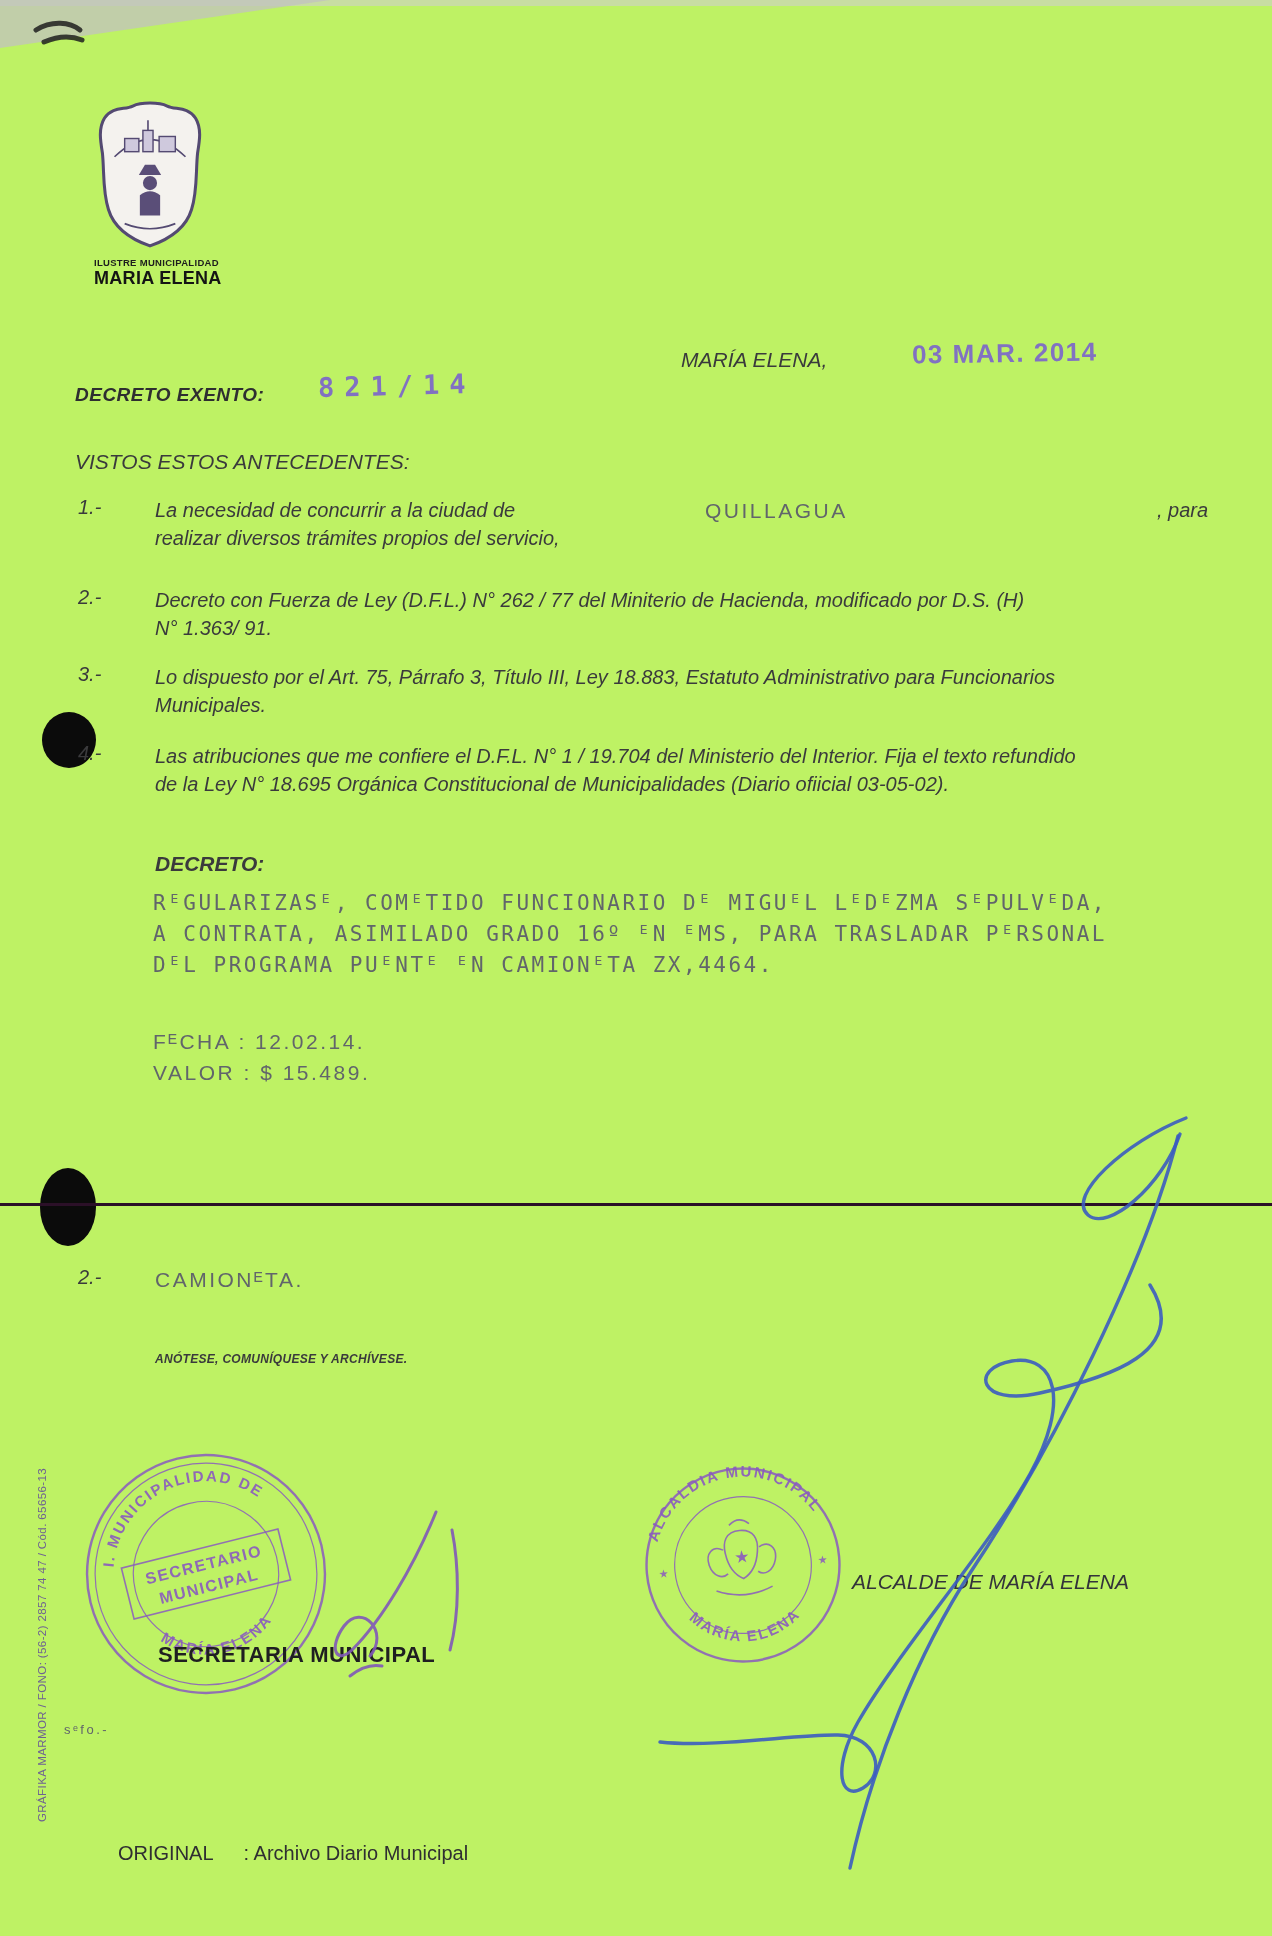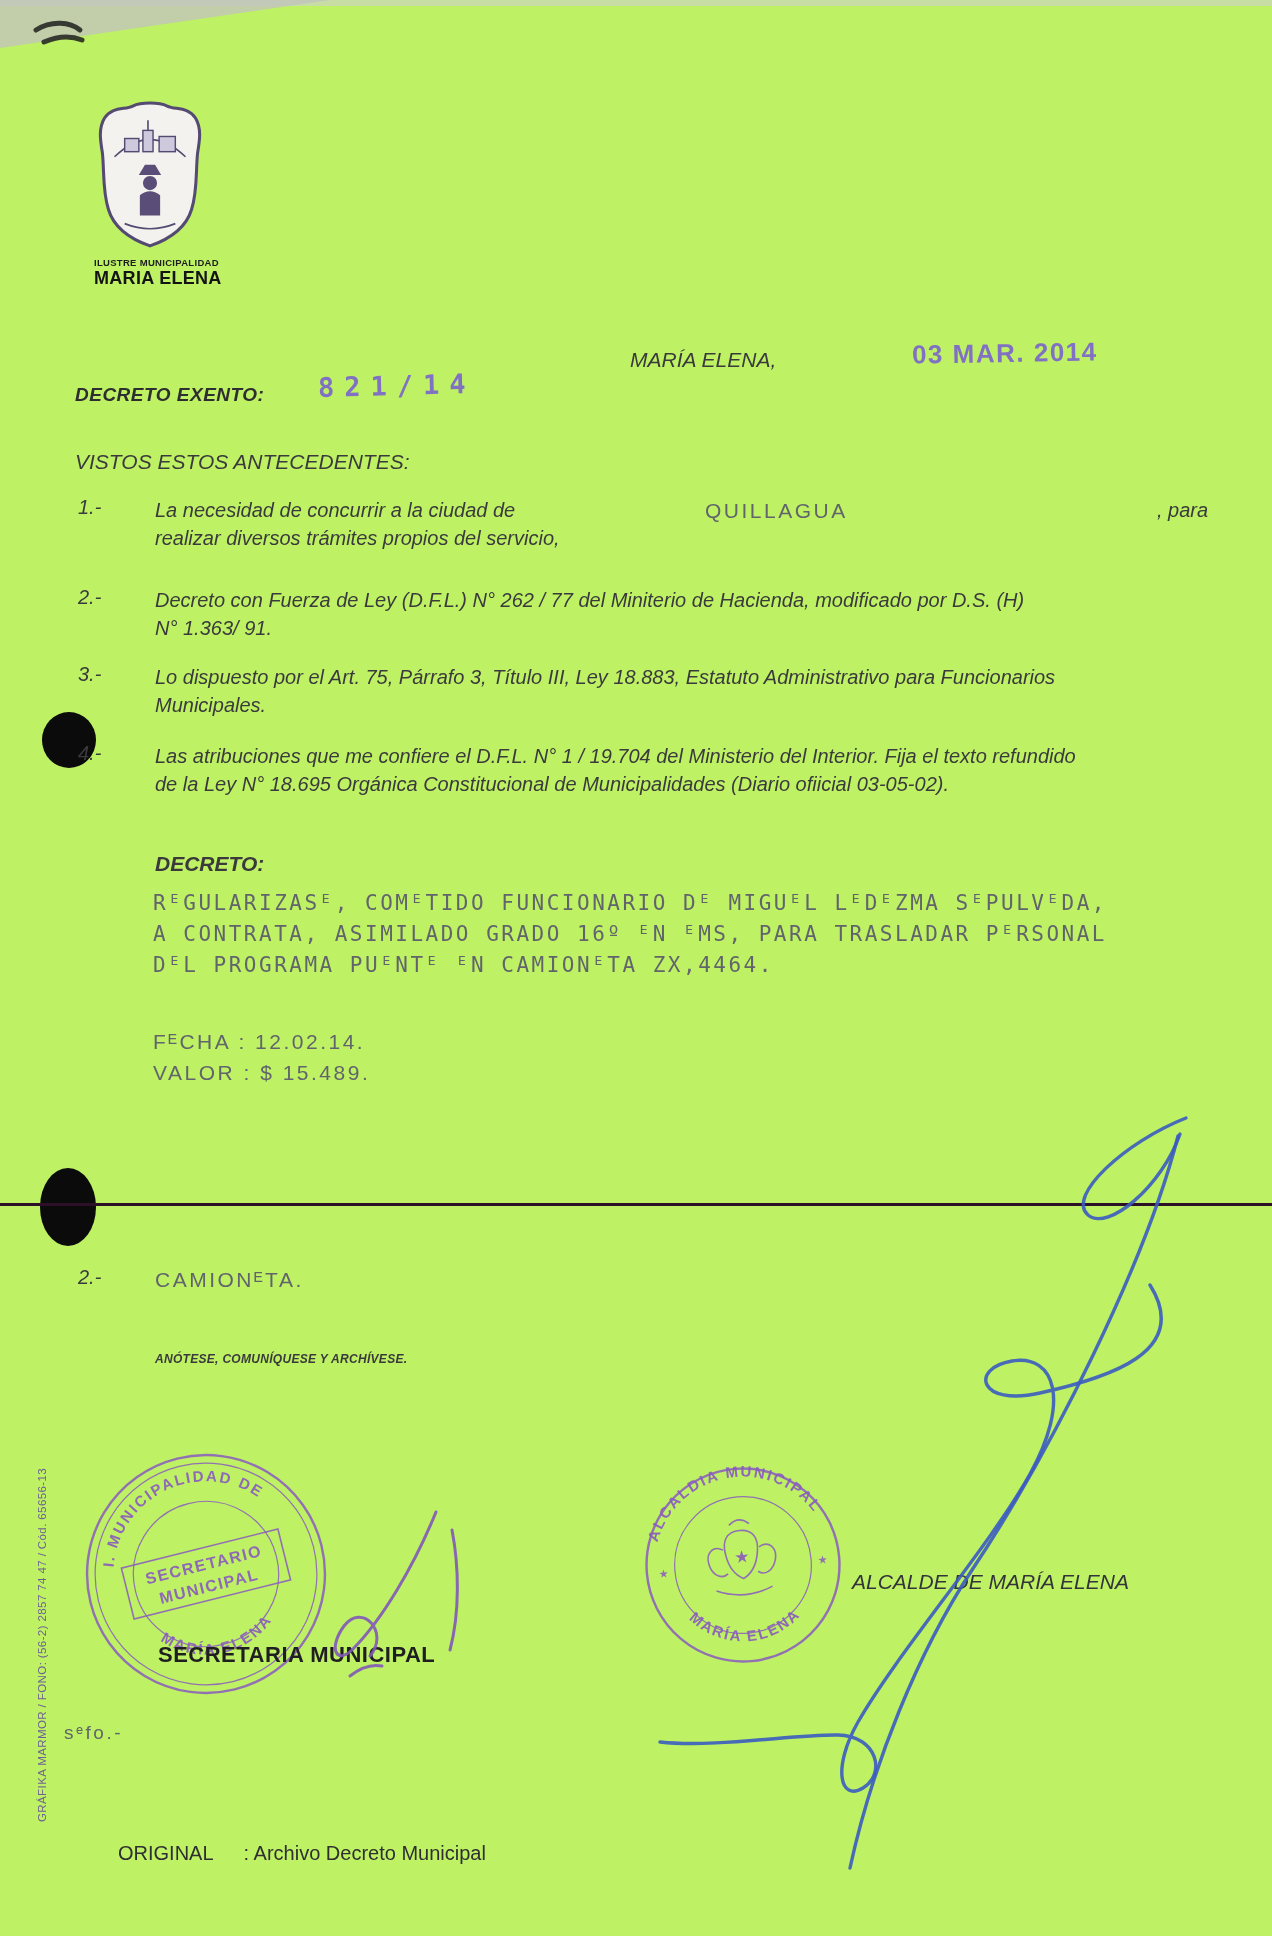--- a/index.html
+++ b/index.html
@@ -20,21 +20,21 @@
                  transform:rotate(-1.5deg);font-weight:bold}
   .date-stamp{font-size:26px;font-weight:bold;letter-spacing:1.5px;color:#8171c2;transform:rotate(-1deg)}
   .place-label{font-size:21px}
   .vistos{font-size:21px;font-style:italic}
   .decreto-head{font-size:21px;font-weight:bold;font-style:italic}
   .anotese{font-size:12px;font-weight:bold;font-style:italic;letter-spacing:.3px}
   .secretaria-title{font-size:22px;font-weight:bold;letter-spacing:.5px;color:#1f1f21}
   .alcalde-title{font-size:21px;font-style:italic;color:#33333a}
   .original-line{font-size:20px;color:#2f2f31}
   .orig-val{margin-left:30px}
-  .iniciales{font-size:19px}
+  .iniciales{font-size:13px}
   .imprenta{transform:rotate(-90deg);transform-origin:0 0;font-size:11.5px;color:#6e6292;
             letter-spacing:.4px;white-space:nowrap}
   .sep{left:0;top:1203px;width:1272px;height:3px;background:#2b1028}
   .punch{background:#0b0b0b;border-radius:50%}
   .p1{left:42px;top:712px;width:54px;height:56px}
   .p2{left:40px;top:1168px;width:56px;height:78px}
   .shade-tl{left:0;top:0;width:330px;height:48px;background:#c2c2c0;clip-path:polygon(0 0,100% 0,0 100%);opacity:.75}
   .shade-top{left:0;top:0;width:1272px;height:6px;background:#cfcfcd;opacity:.6}
   .logo-block{left:94px;top:100px;width:150px}
   .cap1{font-size:9.5px;font-weight:bold;letter-spacing:.3px;color:#1d1d1d;margin-top:5px}
@@ -82,21 +82,21 @@
         <path d="M44,74 L66,74 L60,64 L50,64 Z" class="crest-fill"></path>
         <circle cx="55" cy="82" r="7" class="crest-fill"></circle>
         <path d="M45,114 L45,94 Q55,86 65,94 L65,114 Z" class="crest-fill"></path>
         <path class="crest-thin" d="M30,122 Q55,132 80,122"></path>
       </g>
     </svg>
     <div class="cap1">ILUSTRE MUNICIPALIDAD</div>
     <div class="cap2">MARIA ELENA</div>
   </div>
 
-  <div class="abs place-label body-it" style="left:630px;top:348px">MARÍA ELENA,</div>
+  <div class="abs place-label body-it" style="left:681px;top:348px">MARÍA ELENA,</div>
   <div class="abs date-stamp" style="left:912px;top:338px">03 MAR. 2014</div>
 
   <div class="abs decree-label" style="left:75px;top:384px">DECRETO EXENTO:</div>
   <div class="abs decree-number" style="left:318px;top:370px">821/14</div>
 
   <div class="abs vistos" style="left:75px;top:450px">VISTOS ESTOS ANTECEDENTES:</div>
 
   <div class="abs item" style="top:496px">
     <span class="num body-it">1.-</span>
     <div class="txt" style="flex:1">
@@ -187,21 +187,21 @@
       <path class="emblem" d="M 84,86 C 74,80 66,88 69,100 C 72,111 81,115 87,110"></path>
       <path class="emblem" d="M 120,86 C 130,80 138,88 135,100 C 132,111 123,115 117,110"></path>
       <path class="emblem" d="M 74,126 Q 102,138 130,126"></path>
     </g>
   </svg>
 
   <div class="abs secretaria-title" style="left:158px;top:1642px">SECRETARIA MUNICIPAL</div>
   <div class="abs alcalde-title" style="left:852px;top:1570px">ALCALDE DE MARÍA ELENA</div>
   <div class="abs typed iniciales" style="left:64px;top:1722px">sᵉfo.-</div>
   <div class="abs original-line" style="left:118px;top:1842px">
-    <span>ORIGINAL</span><span class="orig-val">: Archivo Decreto Municipal</span>
+    <span>ORIGINAL</span><span class="orig-val">: Archivo Diario Municipal</span>
   </div>
   <div class="abs imprenta" style="left:36px;top:1822px">GRÁFIKA MARMOR / FONO: (56-2) 2857 74 47 / Cód. 65656-13</div>
 
   <svg class="abs" viewBox="0 0 1272 1936" style="left:0;top:0;width:1272px;height:1936px;pointer-events:none">
     <g class="sig-blue">
       <path d="M 1186,1118 C 1125,1142 1066,1196 1088,1215 C 1108,1232 1162,1186 1180,1134"></path>
       <path d="M 1150,1285 C 1192,1352 1108,1378 1040,1393 C 978,1407 970,1368 1012,1361 C 1056,1354 1070,1402 1030,1474 C 990,1546 898,1652 858,1722 C 832,1768 840,1802 863,1788 C 886,1774 878,1736 838,1735 C 796,1734 716,1748 660,1742"></path>
       <path d="M 1178,1136 C 1146,1262 1052,1450 972,1570 C 918,1652 872,1766 850,1868"></path>
     </g>
     <g class="sig-purple">

